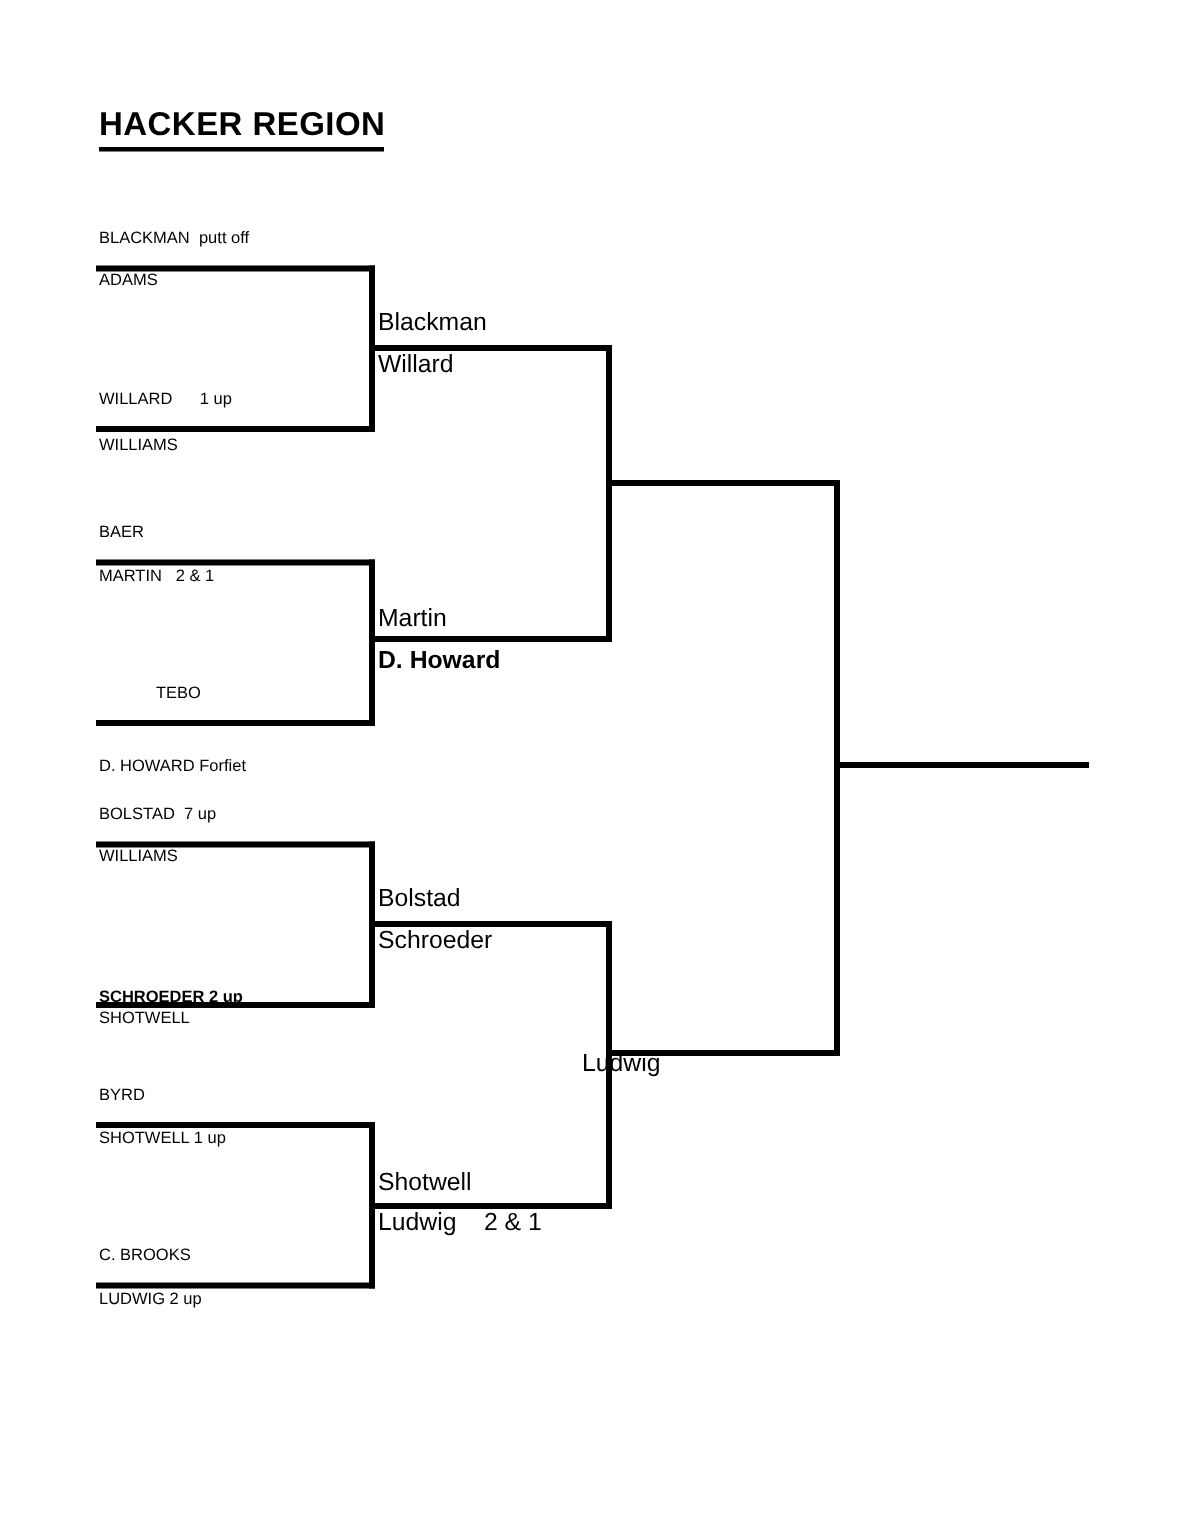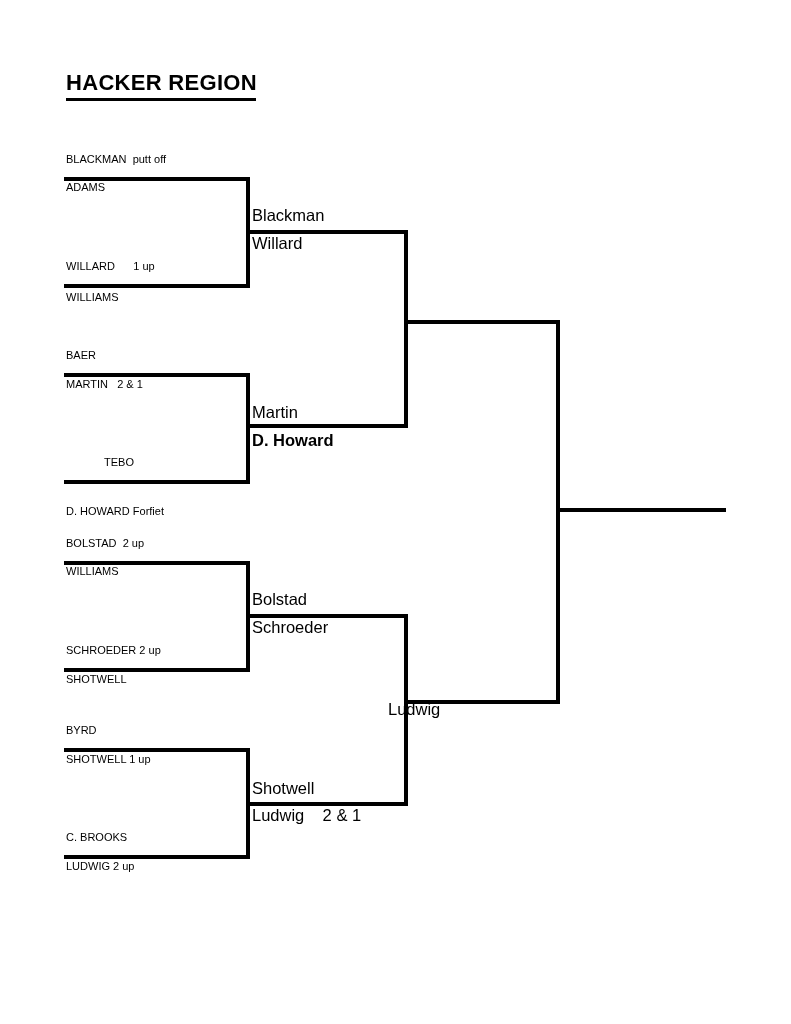--- a/index.html
+++ b/index.html
@@ -93,25 +93,25 @@
   <div class="slot r1" style="left:66px; top:350px;">BAER</div>
   <div class="hline" style="left:64px; top:373px; width:186px;"></div>
   <div class="slot r1" style="left:66px; top:379px;">MARTIN   2 &amp; 1</div>
 
   <div class="slot r1" style="left:66px; top:457px;margin-left:38px;">TEBO</div>
   <div class="hline" style="left:64px; top:480px; width:186px;"></div>
   <div class="slot r1" style="left:66px; top:486px;margin-top:20px;">D. HOWARD Forfiet</div>
 
   <div class="vline" style="left:246px; top:373px; height:111px;"></div>
 
-  <div class="slot r1" style="left:66px; top:538px;">BOLSTAD  2 up</div>
+  <div class="slot r1" style="left:66px; top:538px;">BOLSTAD  7 up</div>
   <div class="hline" style="left:64px; top:561px; width:186px;"></div>
   <div class="slot r1" style="left:66px; top:566px;">WILLIAMS</div>
 
-  <div class="slot r1" style="left:66px; top:645px;">SCHROEDER 2 up</div>
+  <div class="slot r1" style="left:66px; top:660px;font-weight:bold;">SCHROEDER 2 up</div>
   <div class="hline" style="left:64px; top:668px; width:186px;"></div>
   <div class="slot r1" style="left:66px; top:674px;">SHOTWELL</div>
 
   <div class="vline" style="left:246px; top:561px; height:111px;"></div>
 
   <div class="slot r1" style="left:66px; top:725px;">BYRD</div>
   <div class="hline" style="left:64px; top:748px; width:186px;"></div>
   <div class="slot r1" style="left:66px; top:754px;">SHOTWELL 1 up</div>
 
   <div class="slot r1" style="left:66px; top:832px;">C. BROOKS</div>

